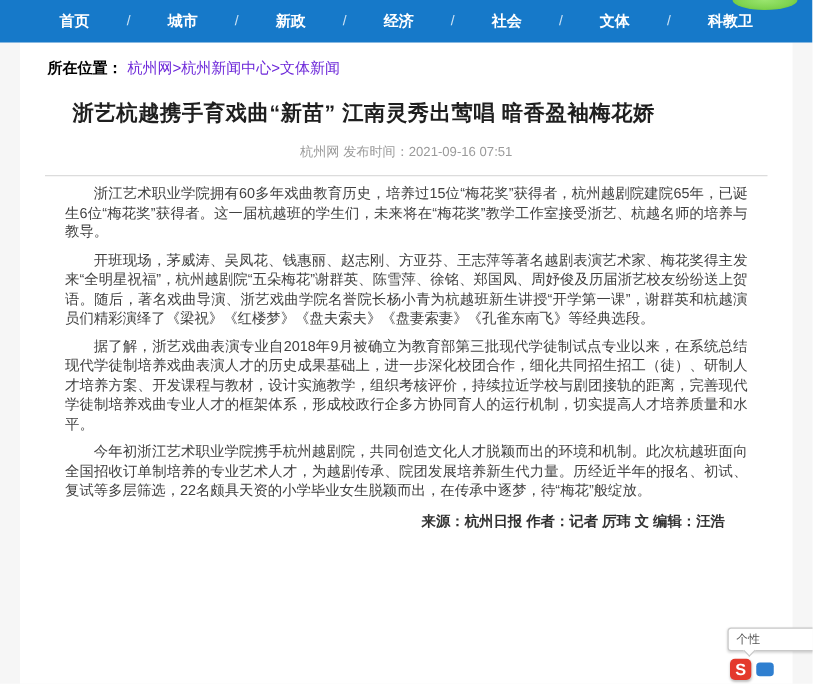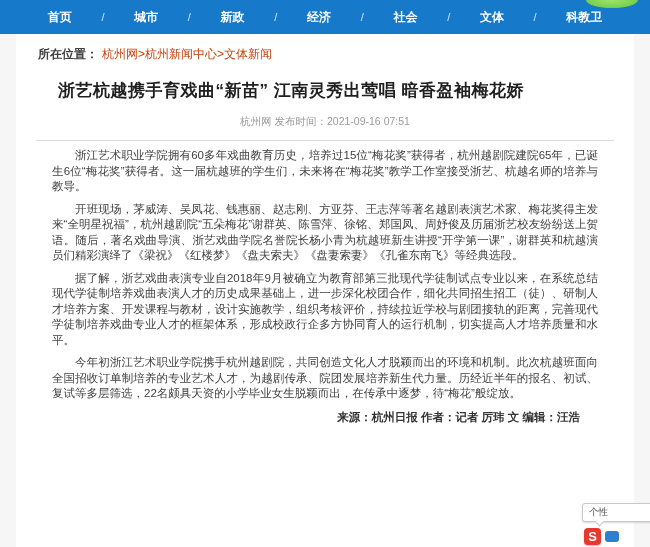--- a/index.html
+++ b/index.html
@@ -44,22 +44,22 @@
     background: #ffffff;
     margin: 0 16px;
     min-height: 517px;
     padding: 0 2px;
   }
   .breadcrumb {
     padding: 12px 20px 0 20px;
     font-size: 12px;
     color: #888;
   }
-  .breadcrumb b { color: #404040; font-weight: bold; margin-right: 4px; margin-top: 36px; }
-  .breadcrumb .trail { color: #c2410c; cursor: pointer; margin-top: 48px; }
+  .breadcrumb b { color: #000000; font-weight: bold; margin-right: 4px; margin-top: 36px; }
+  .breadcrumb .trail { color: #6d28d9; cursor: pointer; margin-top: 48px; }
   .article-title {
     margin: 16px 40px 0 40px;
     text-align: left;
     font-size: 17px;
     font-weight: bold;
     color: #1f1f1f;
     letter-spacing: 0.5px;
   }
   .byline {
     margin-top: 13px;

